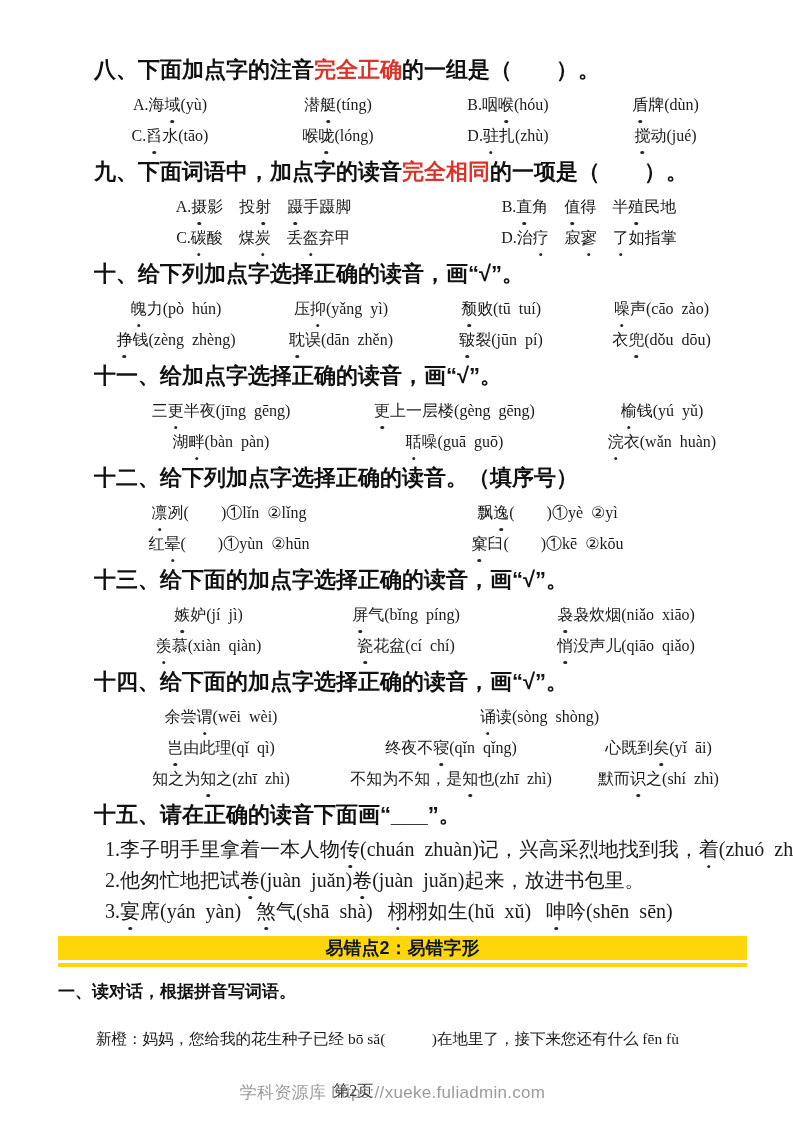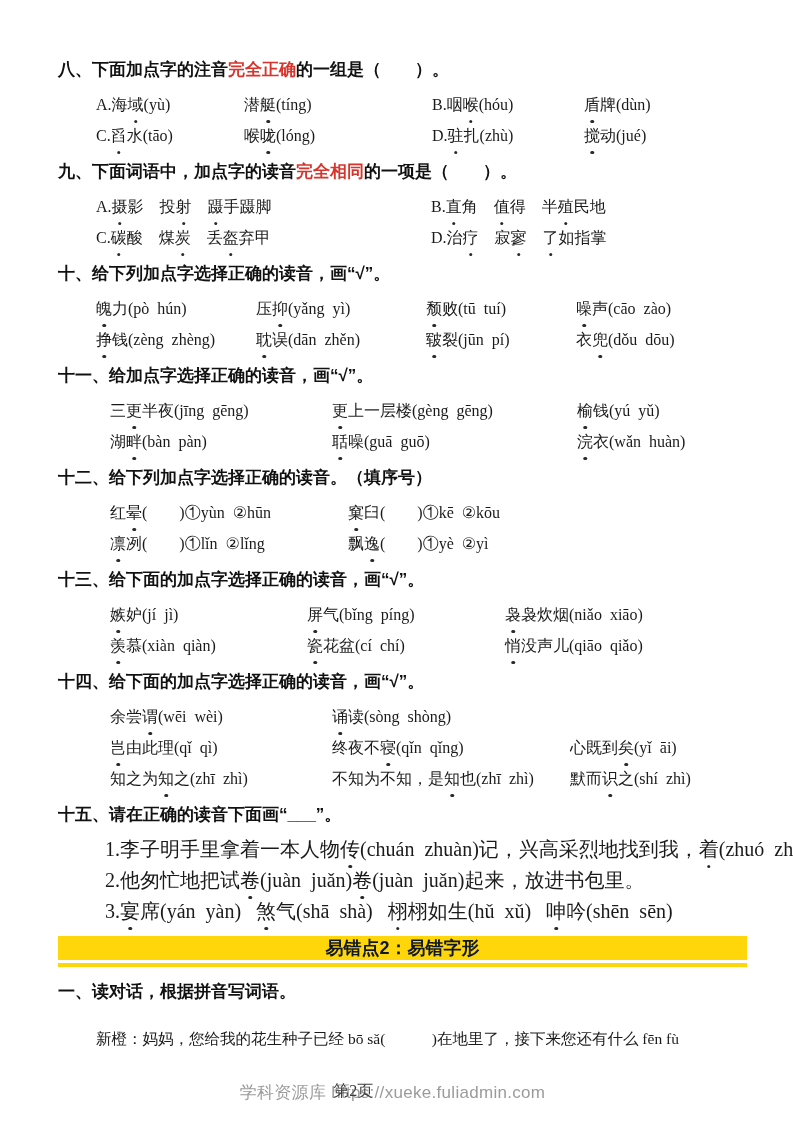--- a/index.html
+++ b/index.html
@@ -13,31 +13,32 @@
   .page{
     box-sizing:border-box;
     width:793px;height:1122px;
     padding:58px 46px 0 58px;
     position:relative;
   }
   
   .sec-heading{
     font-family:"Liberation Sans","DejaVu Sans",sans-serif;
     font-weight:700;
-    font-size:17px;
+    font-size:22px;
     line-height:24px;
     margin-bottom:7px;
     color:#111;
     white-space:pre;
+    margin-left:36px;
   }
   .red{ color:var(--red,#d9342b); }
   .section{ margin-bottom:9px; }
   .rows{ padding-left:38px; }
   .s11 .rows,.s12 .rows,.s13 .rows,.s14 .rows{ padding-left:52px; }
-  .qrow{ display:flex; line-height:31px; }
+  .qrow{ display:flex; line-height:31px;text-align:center; }
   .qi{
     white-space:pre;
     font-size:16px;
     flex:0 0 auto;
   }
   .qi:last-child{ flex:1 1 auto; }
   
   .s8  .qi:nth-child(1){width:148px;} .s8  .qi:nth-child(2){width:188px;} .s8 .qi:nth-child(3){width:152px;}
   .s9  .qi:nth-child(1){width:335px;}
   .s10 .qi:nth-child(1){width:160px;} .s10 .qi:nth-child(2){width:170px;} .s10 .qi:nth-child(3){width:150px;}
@@ -181,26 +182,26 @@
             <span class="qi">湖<span class="dot">畔</span>(bàn  pàn)</span>
             <span class="qi"><span class="dot">聒</span>噪(guā  guō)</span>
             <span class="qi"><span class="dot">浣</span>衣(wǎn  huàn)</span>
           </div>
         </div>
       </div>
       <div class="section s12">
         <div class="sec-heading">十二、给下列加点字选择正确的读音。（填序号）</div>
         <div class="rows">
           <div class="qrow">
+            <span class="qi"><span class="dot">凛</span>冽(　　)①lǐn  ②lǐng</span>
+            <span class="qi">飘<span class="dot">逸</span>(　　)①yè  ②yì</span>
+          </div>
+          <div class="qrow">
             <span class="qi">红<span class="dot">晕</span>(　　)①yùn  ②hūn</span>
             <span class="qi"><span class="dot">窠</span>臼(　　)①kē  ②kōu</span>
-          </div>
-          <div class="qrow">
-            <span class="qi"><span class="dot">凛</span>冽(　　)①lǐn  ②lǐng</span>
-            <span class="qi">飘<span class="dot">逸</span>(　　)①yè  ②yì</span>
           </div>
         </div>
       </div>
       <div class="section s13">
         <div class="sec-heading">十三、给下面的加点字选择正确的读音，画“√”。</div>
         <div class="rows">
           <div class="qrow">
             <span class="qi"><span class="dot">嫉</span>妒(jí  jì)</span>
             <span class="qi"><span class="dot">屏</span>气(bǐng  píng)</span>
             <span class="qi"><span class="dot">袅</span>袅炊烟(niǎo  xiāo)</span>

